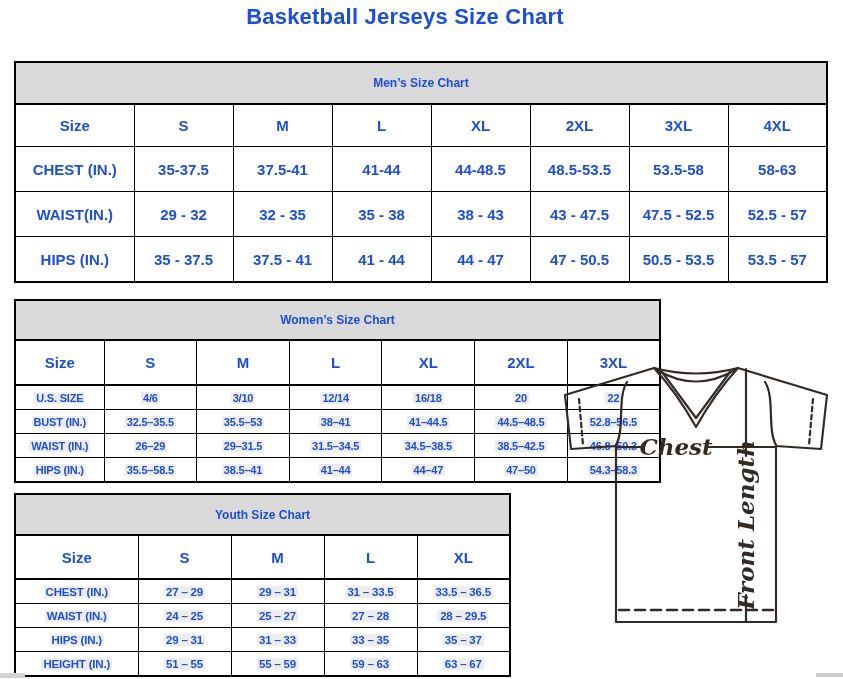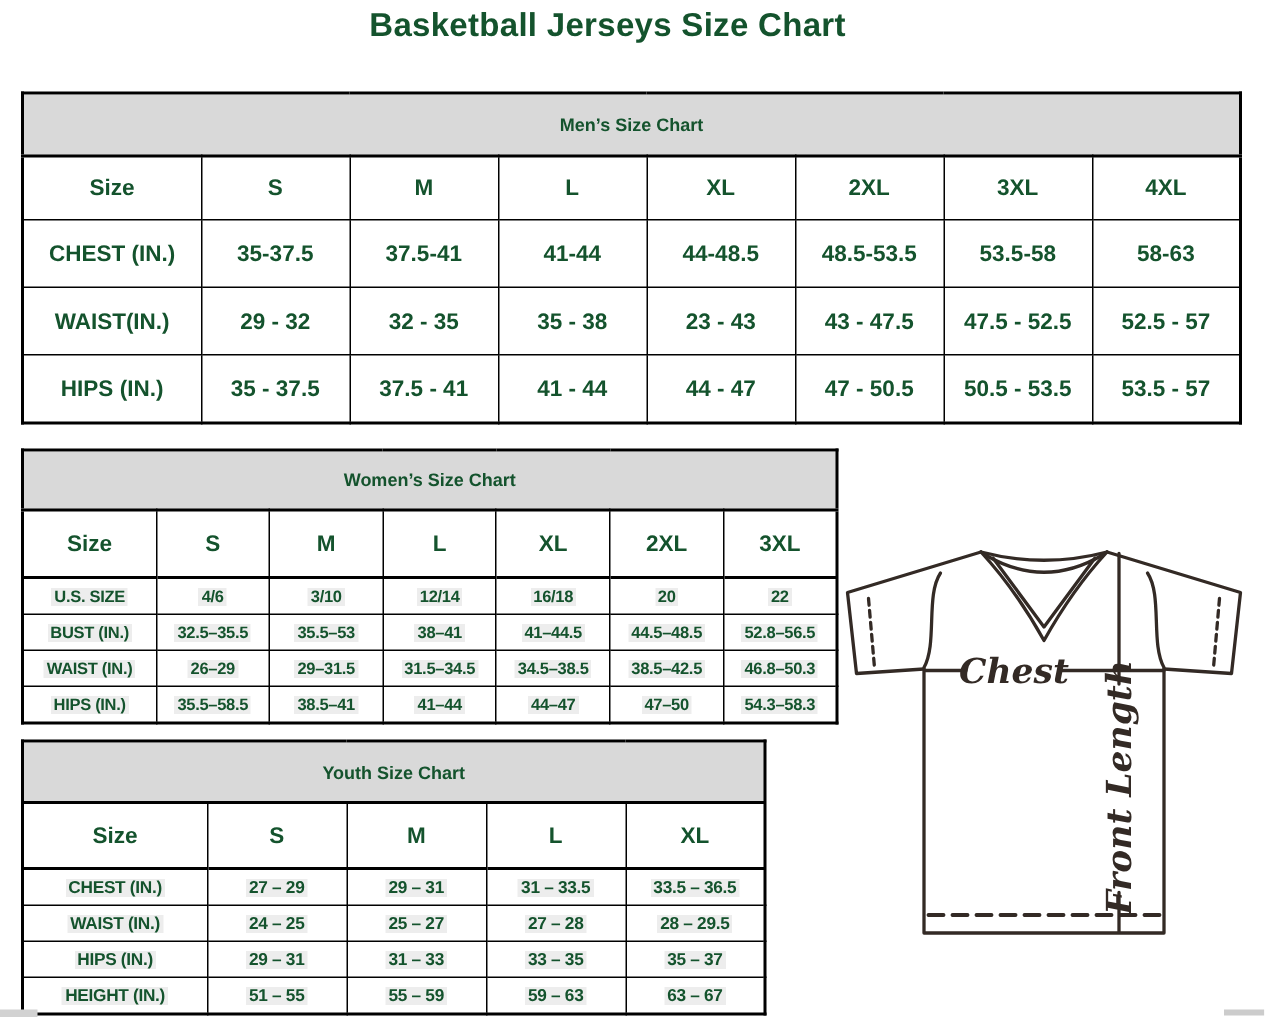--- a/index.html
+++ b/index.html
@@ -1,32 +1,32 @@
 <!DOCTYPE html>
 <html><head>
 <meta charset="utf-8">
 <style>
   html,body{margin:0;padding:0;background:#ffffff;}
   .page{position:relative;width:843px;height:679px;background:#ffffff;overflow:hidden;
-        font-family:"Liberation Sans", sans-serif;color:#14532d;}
+        font-family:"Liberation Sans", sans-serif;color:#1d4ed8;}
   .page-title{position:absolute;left:0;top:4px;width:810px;text-align:center;
         font-size:22px;font-weight:bold;letter-spacing:0.2px;}
   table{position:absolute;border-collapse:collapse;table-layout:fixed;
         border:2px solid #000;background:#fff;}
   td{border:1px solid #000;text-align:center;vertical-align:middle;
         font-weight:bold;padding:0;overflow:hidden;white-space:nowrap;}
   .chart-title-cell{background:#d9d9d9;font-size:12px;border-bottom:2px solid #000;}
   
   .mens{left:14px;top:61px;width:814px;}
   .mens .hdr{height:42px;}
   .mens .sizerow td{height:41px;font-size:15px;}
   .mens .datarow td{height:44px;font-size:15px;}
   .mens .rowlabel{font-size:14px;}
   
-  .womens{left:14px;top:299px;width:545px;}
+  .womens{left:14px;top:299px;width:647px;}
   .womens .hdr{height:40px;}
   .womens .sizerow td{height:43px;font-size:15px;border-bottom:2.5px solid #000;}
   .womens .datarow td{height:23px;font-size:11px;letter-spacing:-0.2px;}
   .womens .rowlabel{font-size:11px;}
   
   .youth{left:14px;top:493px;width:497px;}
   .youth .hdr{height:41px;}
   .youth .sizerow td{height:42px;font-size:15px;border-bottom:2.5px solid #000;}
   .youth .datarow td{height:23px;font-size:11.5px;letter-spacing:-0.2px;}
   .youth .rowlabel{font-size:11px;}
@@ -77,21 +77,21 @@
       <td>44-48.5</td>
       <td>48.5-53.5</td>
       <td>53.5-58</td>
       <td>58-63</td>
     </tr>
     <tr class="datarow">
       <td class="rowlabel">WAIST(IN.)</td>
       <td>29 - 32</td>
       <td>32 - 35</td>
       <td>35 - 38</td>
-      <td>23 - 43</td>
+      <td>38 - 43</td>
       <td>43 - 47.5</td>
       <td>47.5 - 52.5</td>
       <td>52.5 - 57</td>
     </tr>
     <tr class="datarow">
       <td class="rowlabel">HIPS (IN.)</td>
       <td>35 - 37.5</td>
       <td>37.5 - 41</td>
       <td>41 - 44</td>
       <td>44 - 47</td>

